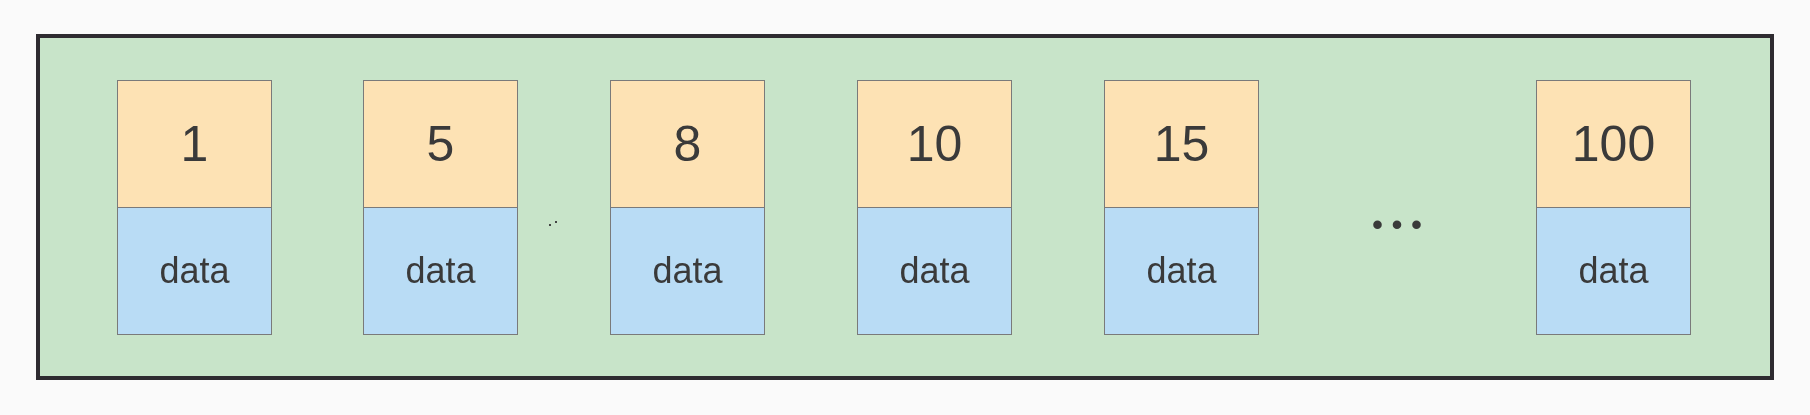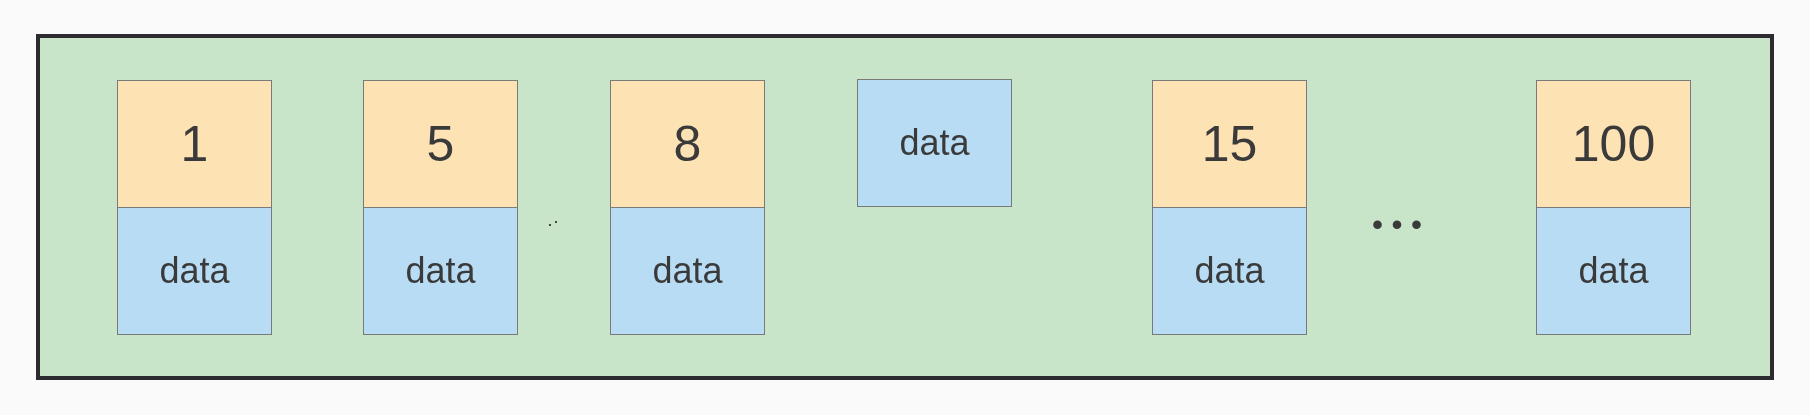--- a/index.html
+++ b/index.html
@@ -45,21 +45,21 @@
   }
   .cell.value {
     background: #b9dcf5;
     font-size: 36px;
     margin-top: -1px;
   }
   .node-0 { left: 77px; }
   .node-1 { left: 323px; }
   .node-2 { left: 570px; }
   .node-3 { left: 817px; }
-  .node-4 { left: 1112px; }
+  .node-4 { left: 1064px; }
   .node-5 { left: 1496px; }
   .ellipsis {
     position: absolute;
     left: 1307px;
     top: 167px;
     width: 100px;
     height: 40px;
     display: flex;
     align-items: center;
     justify-content: center;
@@ -112,20 +112,23 @@
   <div class="node node-2">
     <div class="cell key">
       <span>8</span>
     </div>
     <div class="cell value">
       <span>data</span>
     </div>
   </div>
 
   <div class="node node-3">
+    <div class="cell key">
+      <span>10</span>
+    </div>
     <div class="cell value">
       <span>data</span>
     </div>
   </div>
 
   <div class="node node-4">
     <div class="cell key">
       <span>15</span>
     </div>
     <div class="cell value">

